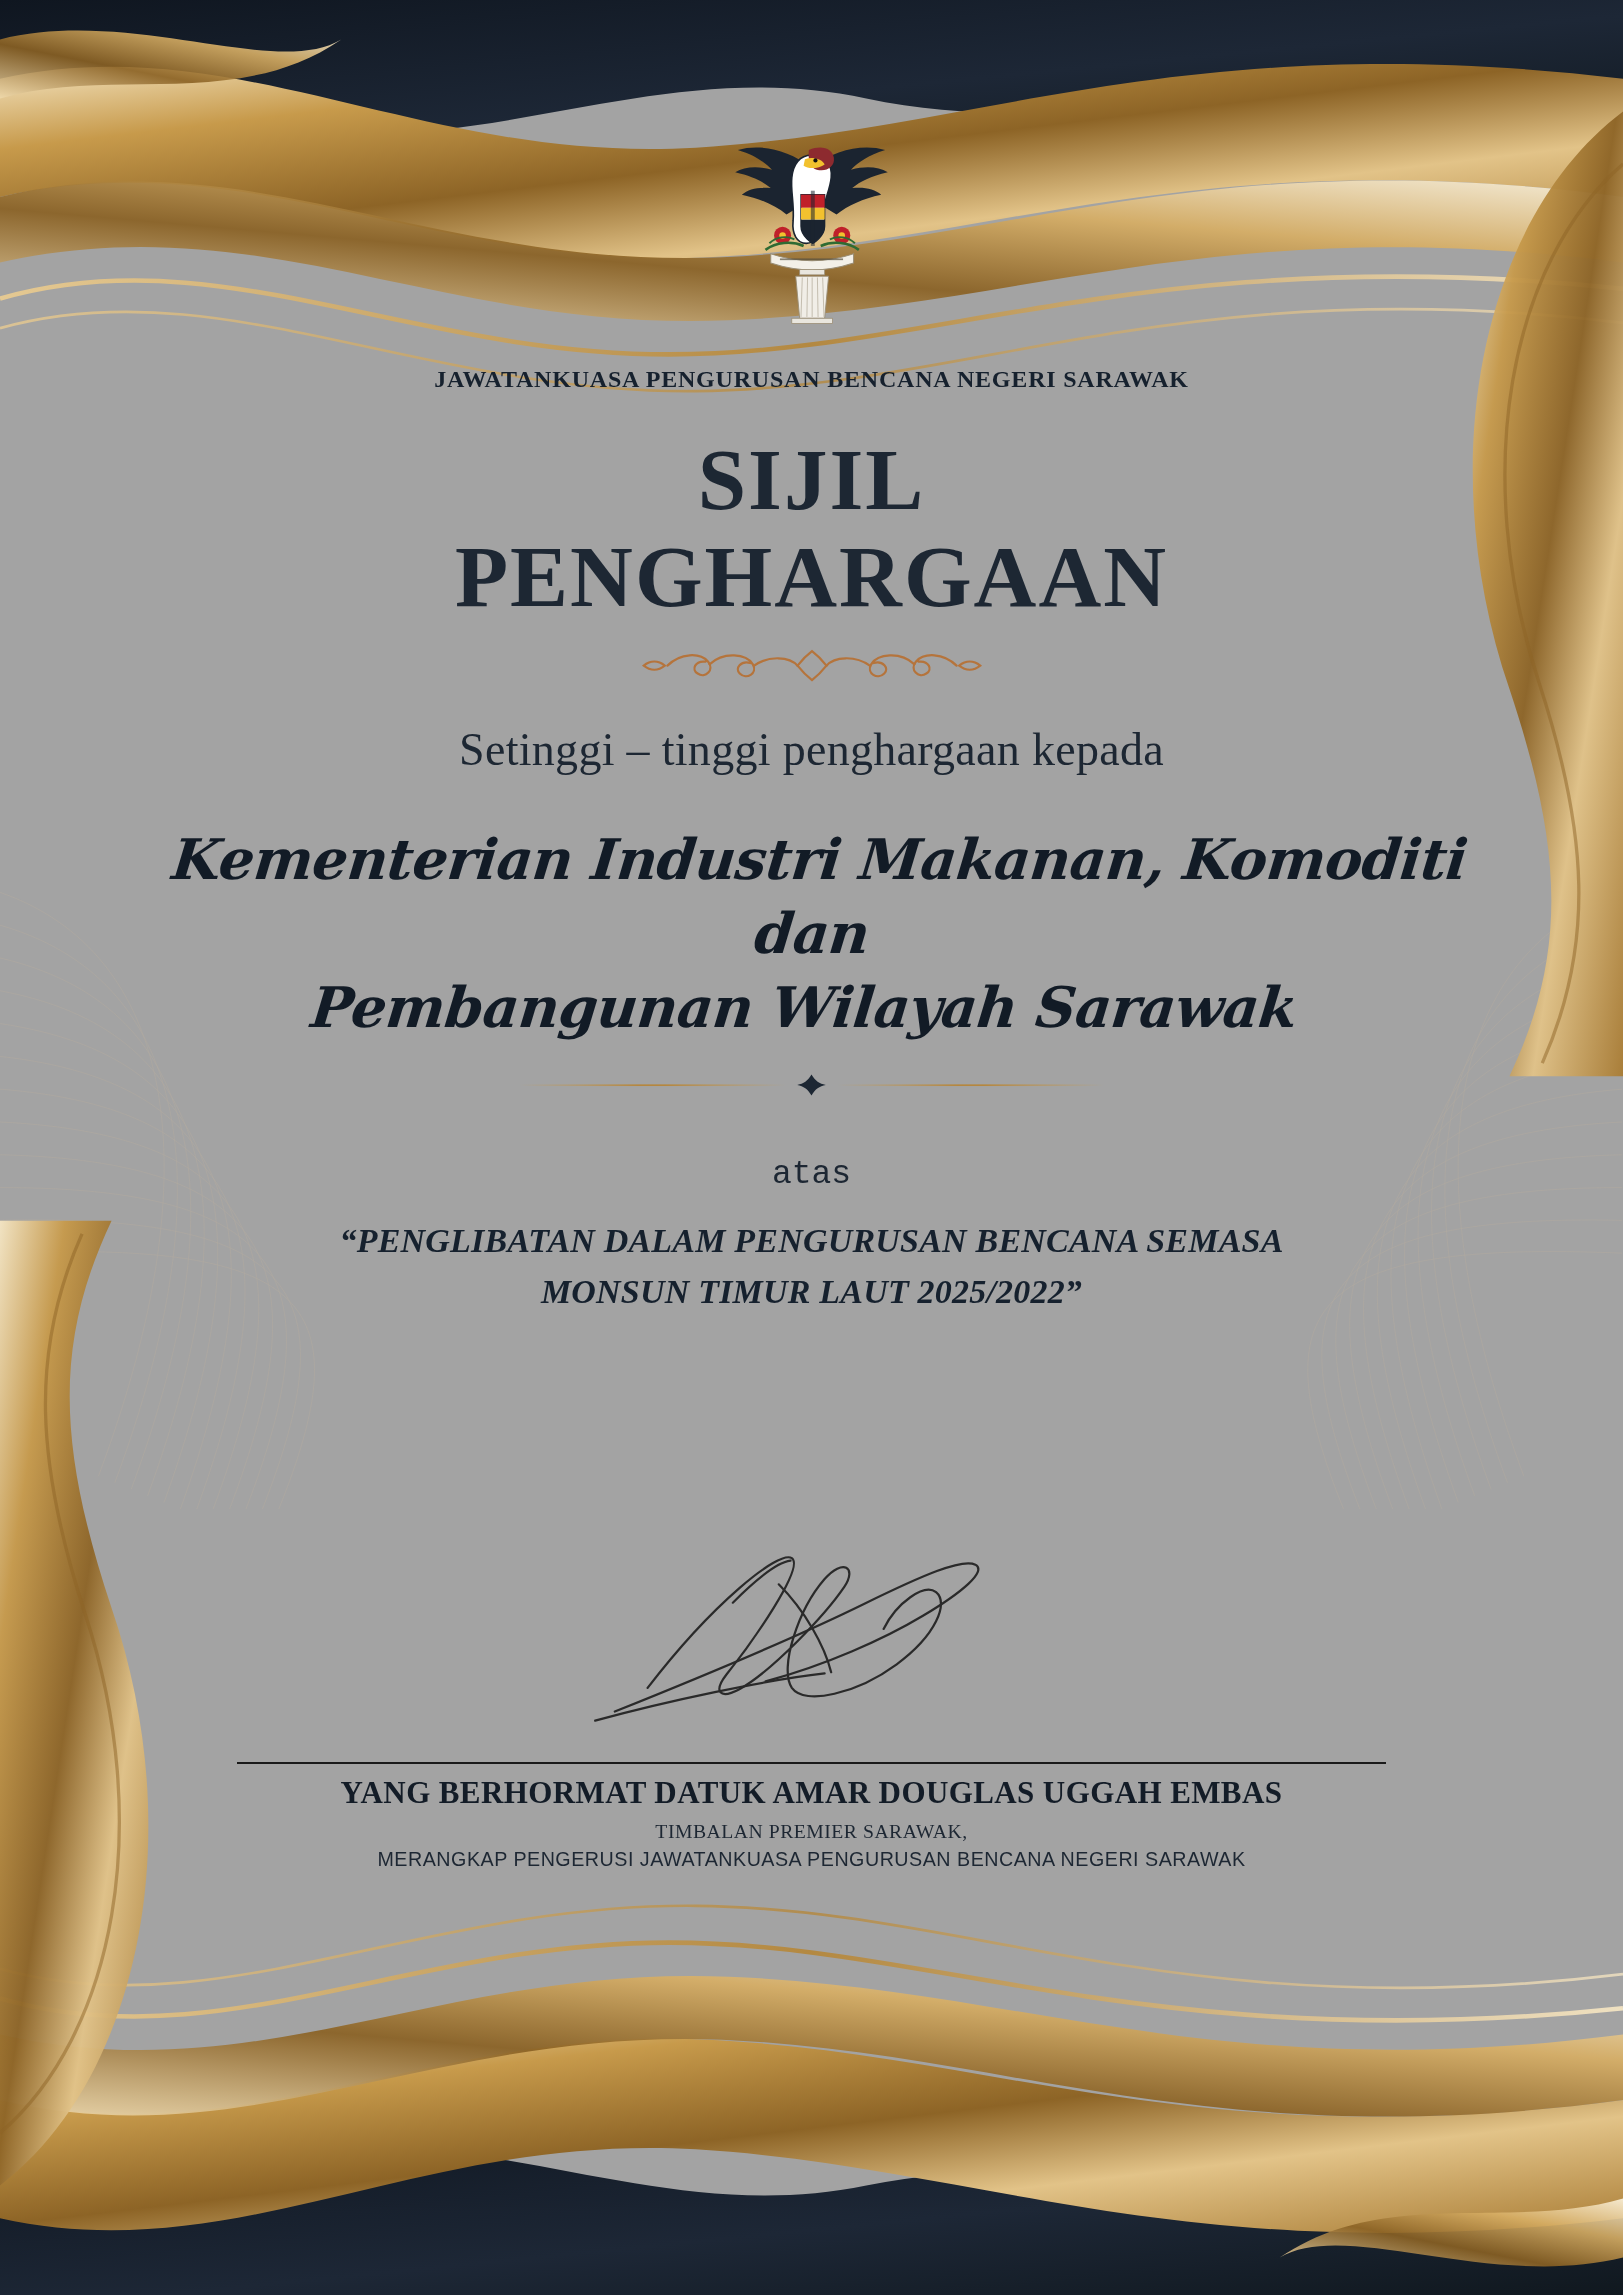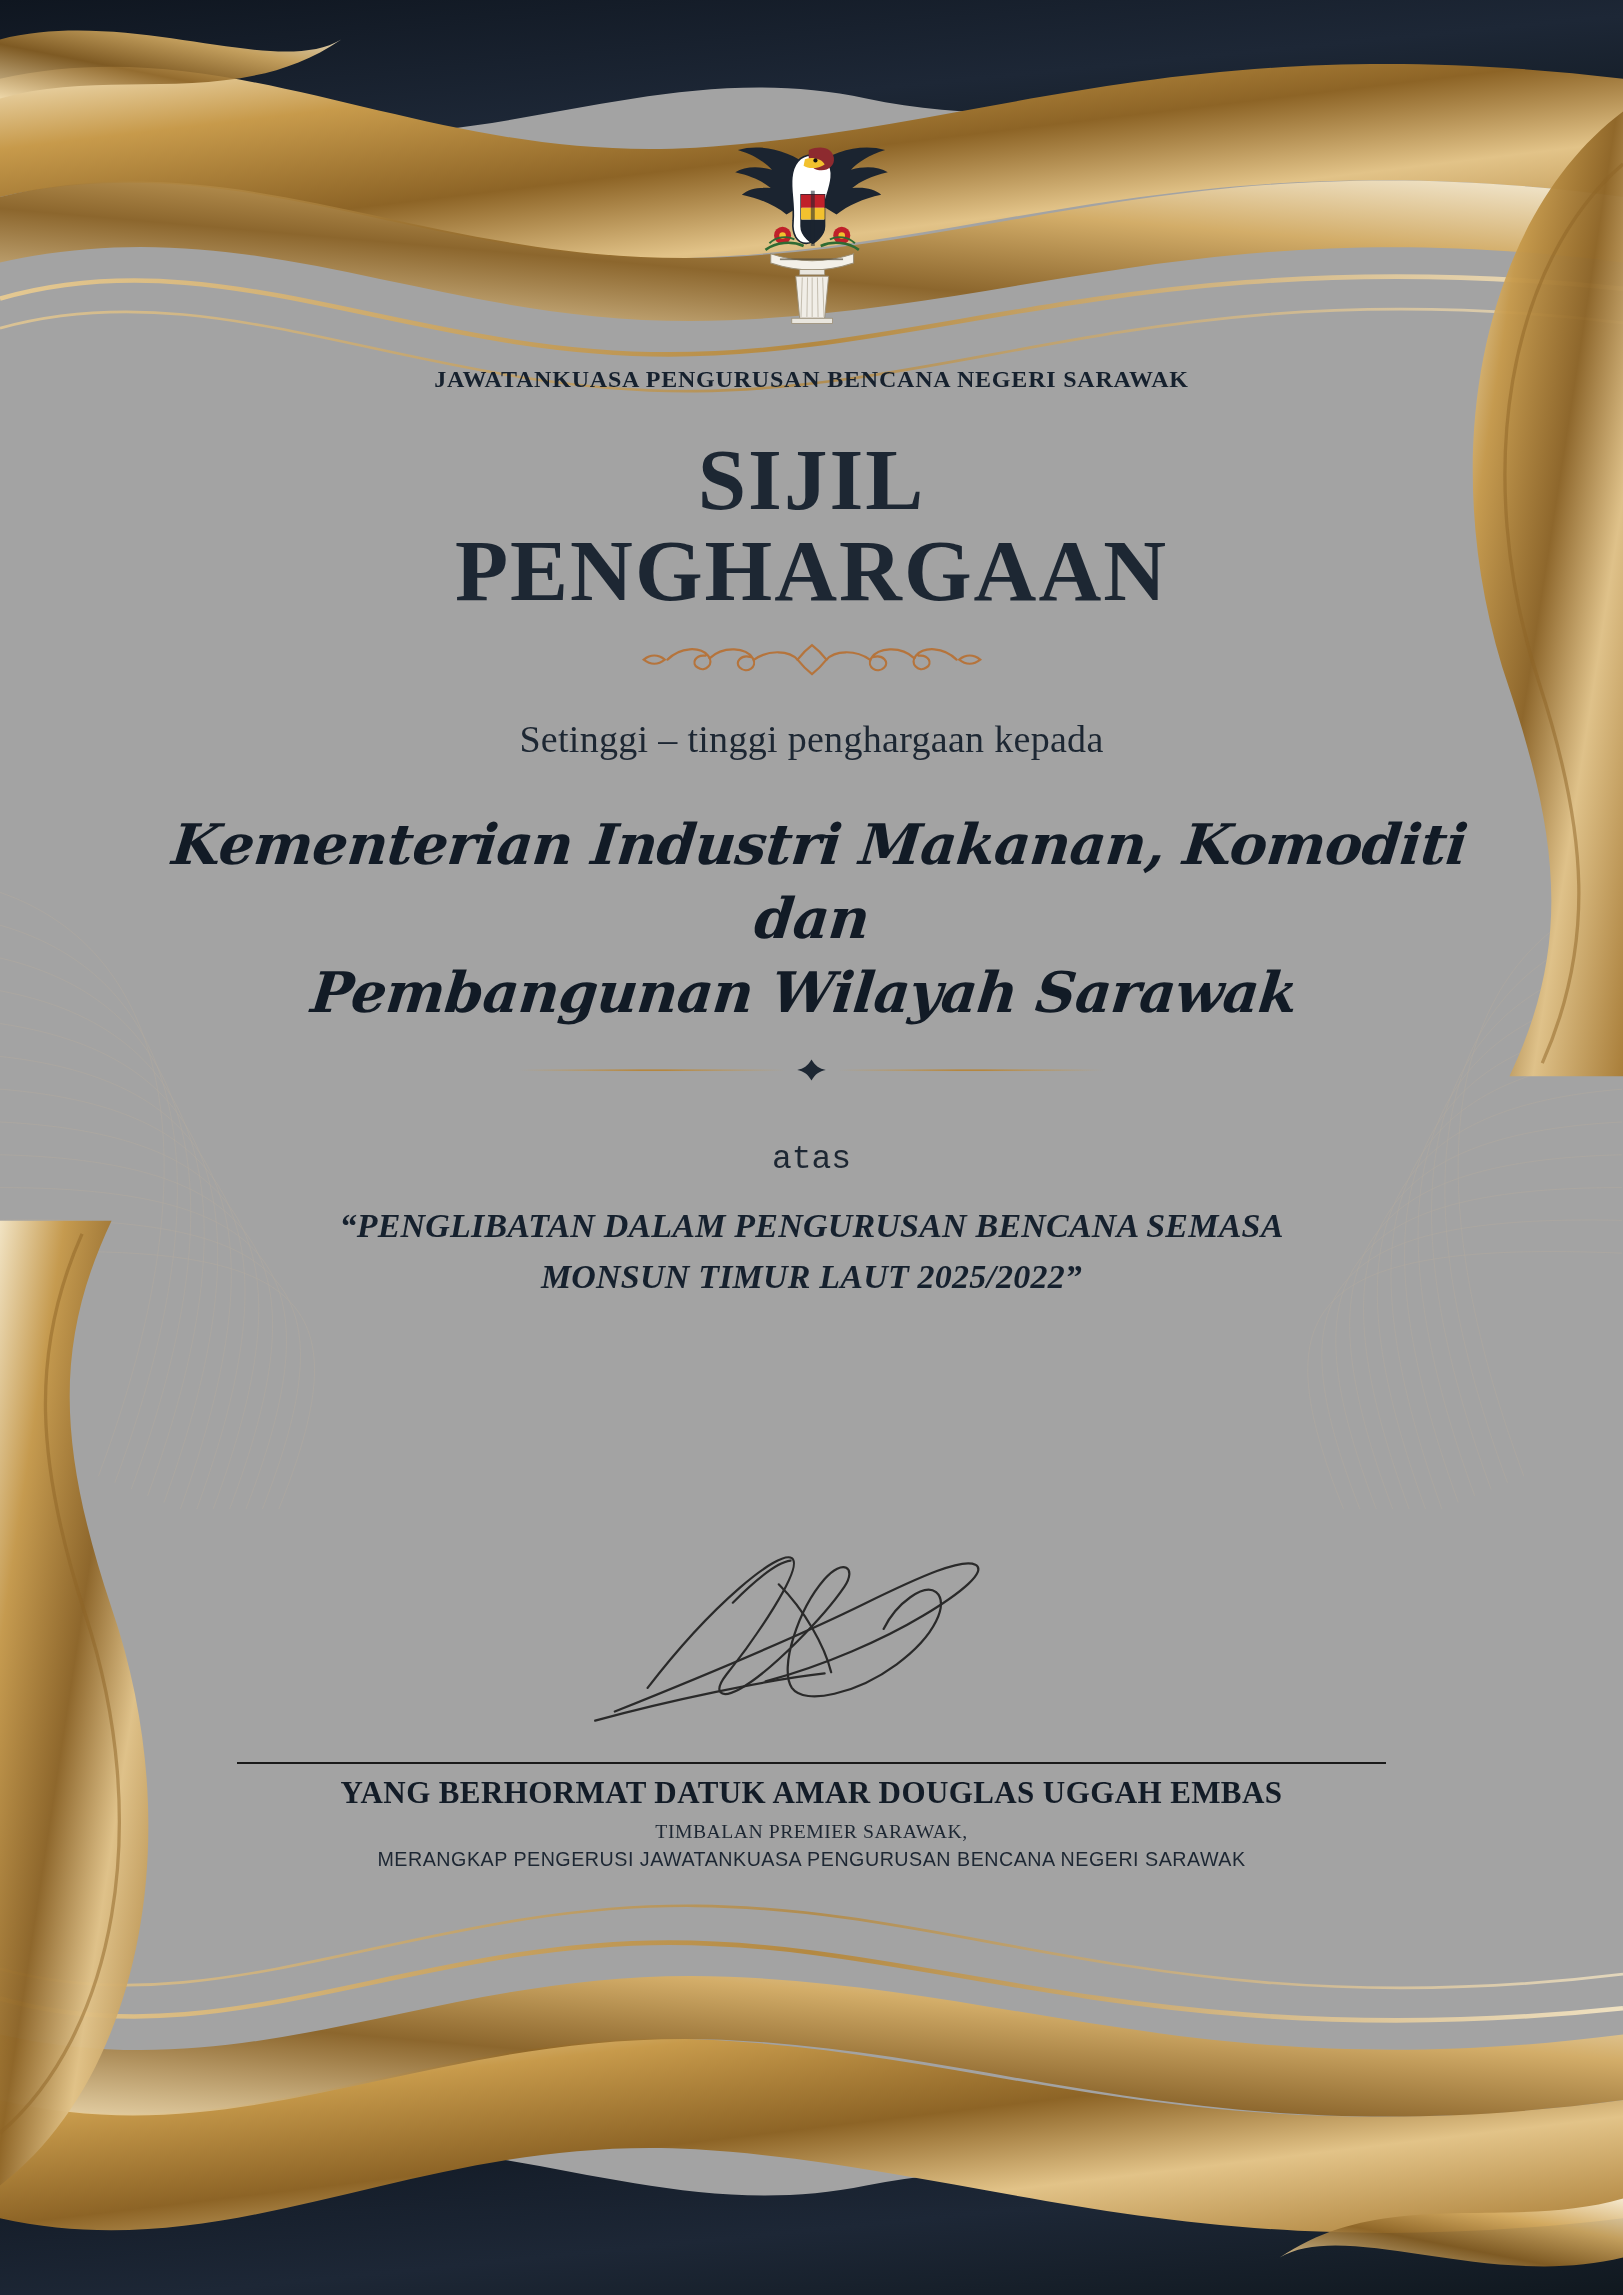--- a/index.html
+++ b/index.html
@@ -68,32 +68,32 @@
 
   .title {
     margin-top: 42px;
     font-family: "Liberation Serif", serif;
     font-weight: 700;
     color: #1d2733;
     letter-spacing: 2px;
     line-height: 1.03;
   }
   .title .l1 { font-size: 87px; display: block; }
-  .title .l2 { font-size: 87px; display: block; margin-top: 2px; }
+  .title .l2 { font-size: 87px; display: block; margin-top: 8px; }
 
   .flourish {
     margin: 19.7px auto 0;
     width: 368px;
     height: 46px;
   }
 
   .subtitle {
     margin-top: 33px;
     font-family: "Liberation Serif", serif;
-    font-size: 38px;
+    font-size: 46px;
     color: #1d2733;
     letter-spacing: 0.3px;
   }
 
   .recipient {
     margin: 47px auto 0;
     width: 1378px;
     font-family: "DejaVu Serif", serif;
     font-style: italic;
     font-weight: 700;

